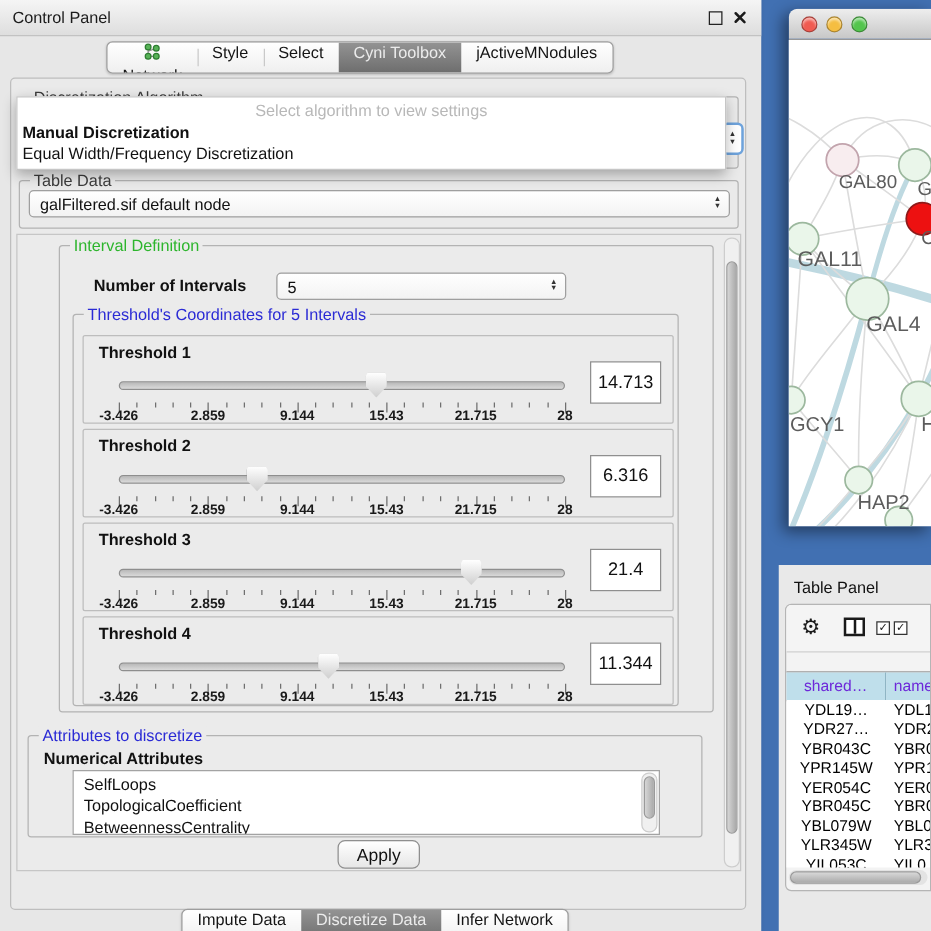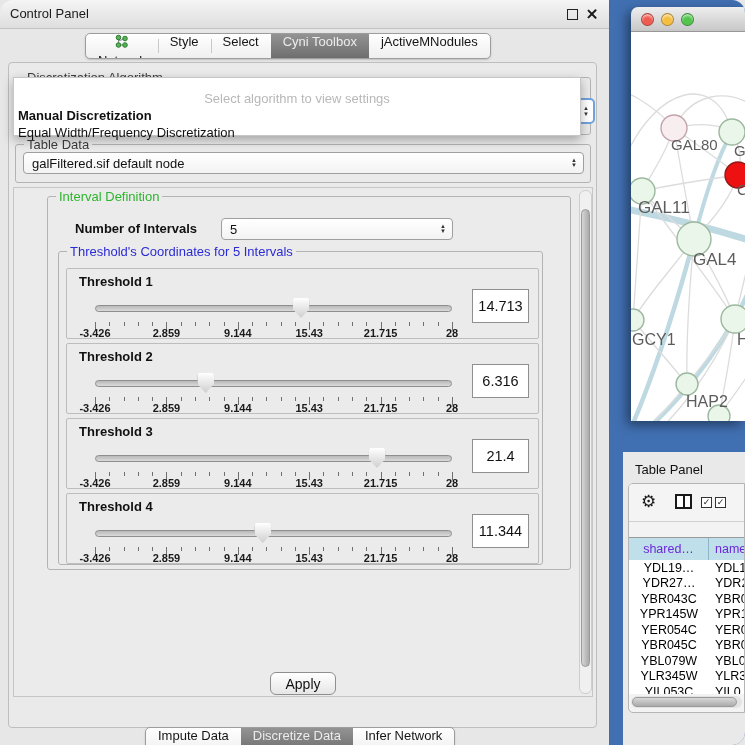--- a/index.html
+++ b/index.html
@@ -1,16 +1,16 @@
 <!DOCTYPE html>
 <html><head>
 <meta charset="utf-8">
 <style>
   html,body{margin:0;padding:0;background:#E7E7E7;font-family:"Liberation Sans",sans-serif;}
-  #screen{position:relative;width:745px;height:745px;overflow:hidden;background:#E7E7E7;border-radius:13px;}
+  #screen{position:relative;width:745px;height:745px;overflow:hidden;background:#E7E7E7;}
   
   #blue-bg{position:absolute;left:598px;top:0;width:147px;height:745px;
     background:linear-gradient(90deg,#2c4a77 0,#3b63a0 5px,#4170b2 14px,#4170b2 100%);}
   
   #control-panel{position:absolute;left:0;top:0;width:609px;height:745px;background:#E7E7E7;}
   #cp-titlebar{position:absolute;left:0;top:0;width:609px;height:28px;
     background:linear-gradient(#F5F5F5,#DEDEDE);border-bottom:1px solid #C2C2C2;}
   #cp-title{position:absolute;left:10px;top:0;line-height:28px;font-size:13px;color:#1b1b1b;}
   #float-icon{position:absolute;right:31px;top:9px;width:9px;height:9px;border:1.5px solid #222;background:transparent;}
   #close-icon{position:absolute;right:11px;top:8px;width:12px;height:12px;}
@@ -29,21 +29,21 @@
     border:1px solid #BEBEBE;border-radius:4px;box-sizing:border-box;}
   .group{position:absolute;border:1px solid #B3B3B3;border-radius:3px;box-sizing:border-box;}
   .gtitle{position:absolute;top:-8px;left:8px;padding:0 3px;font-size:13px;background:#EAEAEA;color:#3c3c3c;white-space:nowrap;}
   .gtitle.green{color:#2db52d;} .gtitle.blue{color:#2b2bd5;}
   #algo-group{left:6px;top:14px;width:576px;height:58px;}
   #algo-combo-stub{position:absolute;left:568px;top:35px;width:18px;height:26px;background:#fff;
     border:2px solid #6ea3dc;border-radius:5px;box-sizing:border-box;display:flex;flex-direction:column;
     align-items:center;justify-content:center;font-size:6px;line-height:6px;color:#333;}
   #algo-popup{position:absolute;left:4px;top:14px;width:566px;height:57px;background:#fff;
     border:1px solid #C6C6C6;box-shadow:0 4px 10px rgba(0,0,0,.3);z-index:6;}
-  .popup-ph{text-align:center;font-size:13px;color:#b8b8b8;padding-top:13px;height:16px;}
+  .popup-ph{text-align:center;font-size:13px;color:#b8b8b8;padding-top:3px;height:16px;}
   .popup-item{font-size:13px;color:#111;padding:1px 4px;line-height:15px;}
   .popup-item.bold{font-weight:bold;}
   #tabledata-group{left:6px;top:81px;width:576px;height:39px;}
   .combo{position:absolute;background:linear-gradient(#FFFFFF,#F3F3F3);border:1px solid #9f9f9f;border-radius:4px;
     box-sizing:border-box;display:flex;align-items:center;font-size:13px;color:#111;padding:0 20px 0 8px;}
   .combo .spin{position:absolute;right:6px;top:50%;transform:translateY(-50%);display:flex;flex-direction:column;
     font-size:6px;line-height:5px;color:#333;}
   #tabledata-combo{left:14px;top:89px;width:561px;height:22px;}
   #big-area{position:absolute;left:4px;top:124px;width:580px;height:510px;background:#EBEBEB;
     border:1px solid #C6C6C6;box-sizing:border-box;}
@@ -368,20 +368,34 @@
                     <span class="tick-lab" style="left: 60%;">15.43</span>
                     <span class="tick-lab" style="left: 80%;">21.715</span>
                     <span class="tick-lab" style="left: 100%;">28</span>
                   </div>
                   <div class="th-value">11.344</div>
                 </div>
               </div>
           </div>
         </div>
 
+        <div id="attr-group" class="group">
+          <span class="gtitle blue">Attributes to discretize</span>
+          <div id="attr-label">Numerical Attributes</div>
+          <div id="attr-list">
+            <div id="attr-items" style="padding-top:2px;">
+                <div class="attr-item">SelfLoops</div>
+                <div class="attr-item">TopologicalCoefficient</div>
+                <div class="attr-item">BetweennessCentrality</div>
+              </div>
+            <div id="attr-scroll" class="vscroll">
+                <div class="vthumb"></div>
+              </div>
+          </div>
+        </div>
 
         <button id="apply-btn">Apply</button>
         <div id="main-scroll" class="vscroll">
             <div class="vthumb"></div>
           </div>
       </div>
 
       <div id="bottom-tabbar" class="tabbar">
           <div class="tab">
             <span class="tab-label">Impute Data</span>

